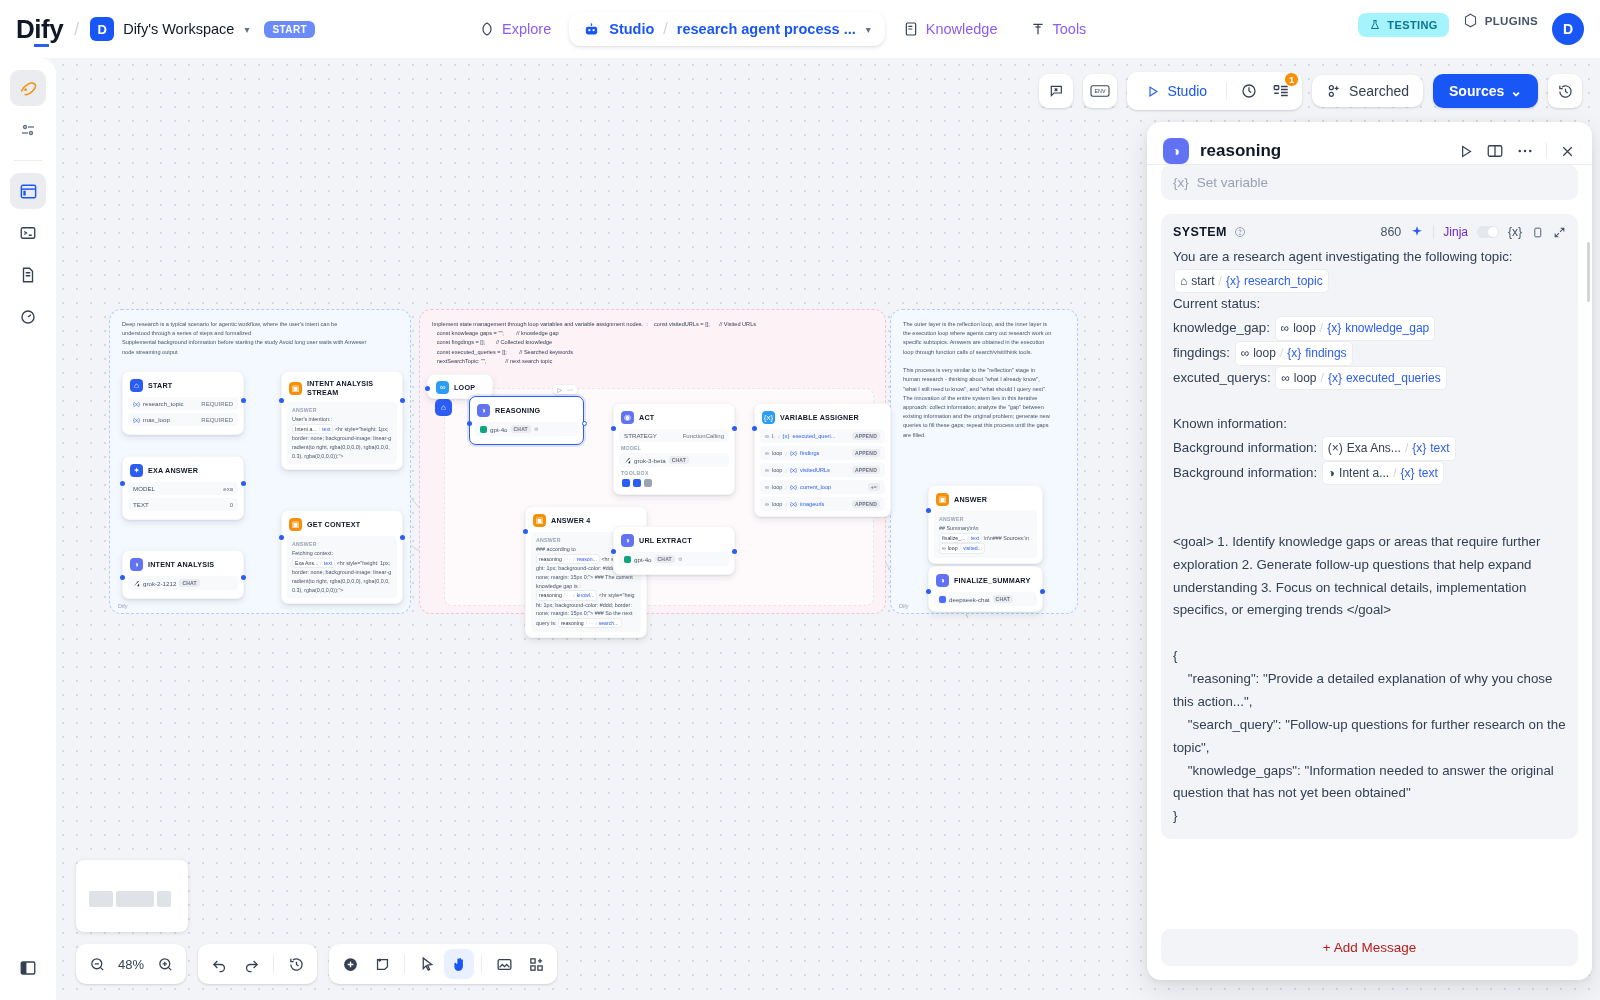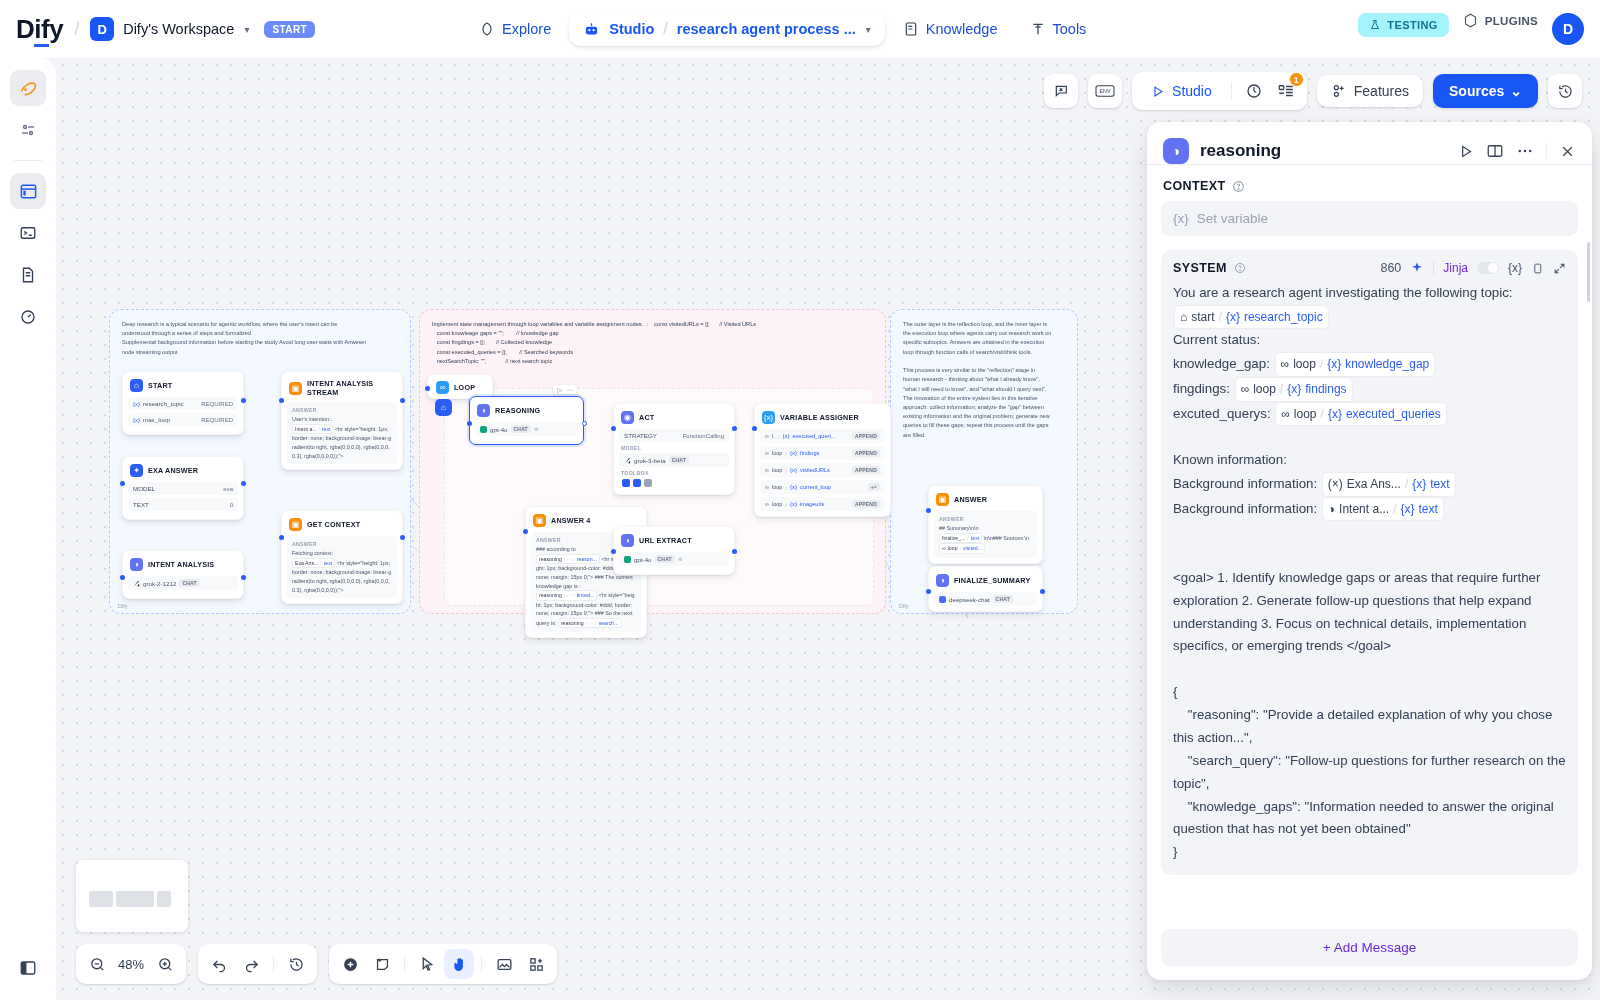--- a/index.html
+++ b/index.html
@@ -32,21 +32,21 @@
   .chev { font-size: 10px; color: #667085; margin-left: 1px; }
   .team-pill {
     background: #6b8bfa; color: #fff; font-size: 10px; font-weight: 700;
     padding: 3px 8px; border-radius: 6px; letter-spacing: 0.4px; margin-left: 6px;
   }
 
   .nav-center { display: flex; align-items: center; gap: 4px; margin-left: 150px; }
   .nav-item {
     display: flex; align-items: center; gap: 7px;
     padding: 8px 14px; border-radius: 10px; cursor: pointer;
-    font-size: 14.5px; color: #1d4ed8; font-weight: 500;
+    font-size: 14.5px; color: #8b5cf6; font-weight: 500;
   }
   .studio-chip {
     display: flex; align-items: center; gap: 9px; background: #fff;
     border-radius: 12px; padding: 8px 14px;
     box-shadow: 0 2px 5px rgba(16,24,40,0.08), 0 1px 2px rgba(16,24,40,0.06);
   }
   .studio-chip .lbl { color: #1856f5; font-weight: 600; font-size: 14.5px; }
   .studio-chip .slash { color: #d0d5dd; }
   .studio-chip .crumb { color: #1856f5; font-weight: 600; font-size: 14.5px; }
 
@@ -228,21 +228,21 @@
   .varchip {
     display: inline-flex; align-items: center; gap: 4px; background: #fff;
     border: 1px solid #eaecf0; border-radius: 5px; padding: 1px 5px; font-size: 12px;
     color: #344054; vertical-align: baseline; margin: 0 1px;
   }
   .varchip .bl { color: #2b5df5; font-weight: 500; }
   .varchip .sl { color: #d0d5dd; }
   .panel-scroll { overflow: hidden; flex: 1; }
   .addmsg {
     margin: 12px 14px 14px; background: #f2f4f7; border-radius: 9px; padding: 11px;
-    text-align: center; font-size: 13.5px; color: #6d28d9; font-weight: 500; cursor: pointer;
+    text-align: center; font-size: 13.5px; color: #b91c1c; font-weight: 500; cursor: pointer;
   }
   .panel-scrollbar {
     position: absolute; right: 2px; top: 120px; width: 3px; height: 60px;
     border-radius: 3px; background: #d0d5dd;
   }
   .canvas-scroll-v {
     position: absolute; right: 440px; top: 480px; width: 4px; height: 60px;
     border-radius: 3px; background: #dfe3e8;
   }
 </style>
@@ -403,21 +403,21 @@
         <span class="badge-dot">1</span>
       </div>
     </div>
 
     <div class="features-btn">
       <svg width="16" height="16" viewBox="0 0 24 24" fill="none" stroke="#354052" stroke-width="1.8">
         <circle cx="8" cy="7" r="3"></circle>
           <circle cx="8" cy="17" r="3"></circle>
           <path d="M16 5v6M13 8h6"></path>
       </svg>
-      <span>Features</span>
+      <span>Searched</span>
     </div>
 
     <div class="publish-btn">
       <span>Sources</span>
       <span>⌄</span>
     </div>
 
     <div class="ico-btn">
       <svg width="17" height="17" viewBox="0 0 24 24" fill="none" stroke="#354052" stroke-width="1.7">
         <path d="M4 12a8 8 0 1 0 3-6.2"></path>
@@ -894,28 +894,20 @@
         </svg>
       <span style="width:1px;height:16px;background:#eaecf0;display:inline-block;"></span>
       <svg width="17" height="17" viewBox="0 0 24 24" fill="none" stroke="#354052" stroke-width="1.8">
           <path d="M6 6l12 12M18 6L6 18"></path>
         </svg>
     </div>
   </div>
 
   <div class="panel-divider"></div>
 
-  <div class="ctx-label">
-    <span>CONTEXT</span>
-    <svg width="13" height="13" viewBox="0 0 24 24" fill="none" stroke="#98a2b3" stroke-width="2">
-        <circle cx="12" cy="12" r="9"></circle>
-        <path d="M10 9.5a2 2 0 1 1 2.6 1.9c-.6.2-.6.9-.6 1.3"></path>
-        <circle cx="12" cy="16.5" r=".8" fill="#98a2b3"></circle>
-      </svg>
-  </div>
 
   <div class="setvar">
     <span style="color:#98a2b3;">{x}</span>
     <span>Set variable</span>
   </div>
 
   <div class="panel-scroll">
     <div class="prompt-card">
       <div class="prompt-hdr">
         <span class="prompt-role">SYSTEM</span>

